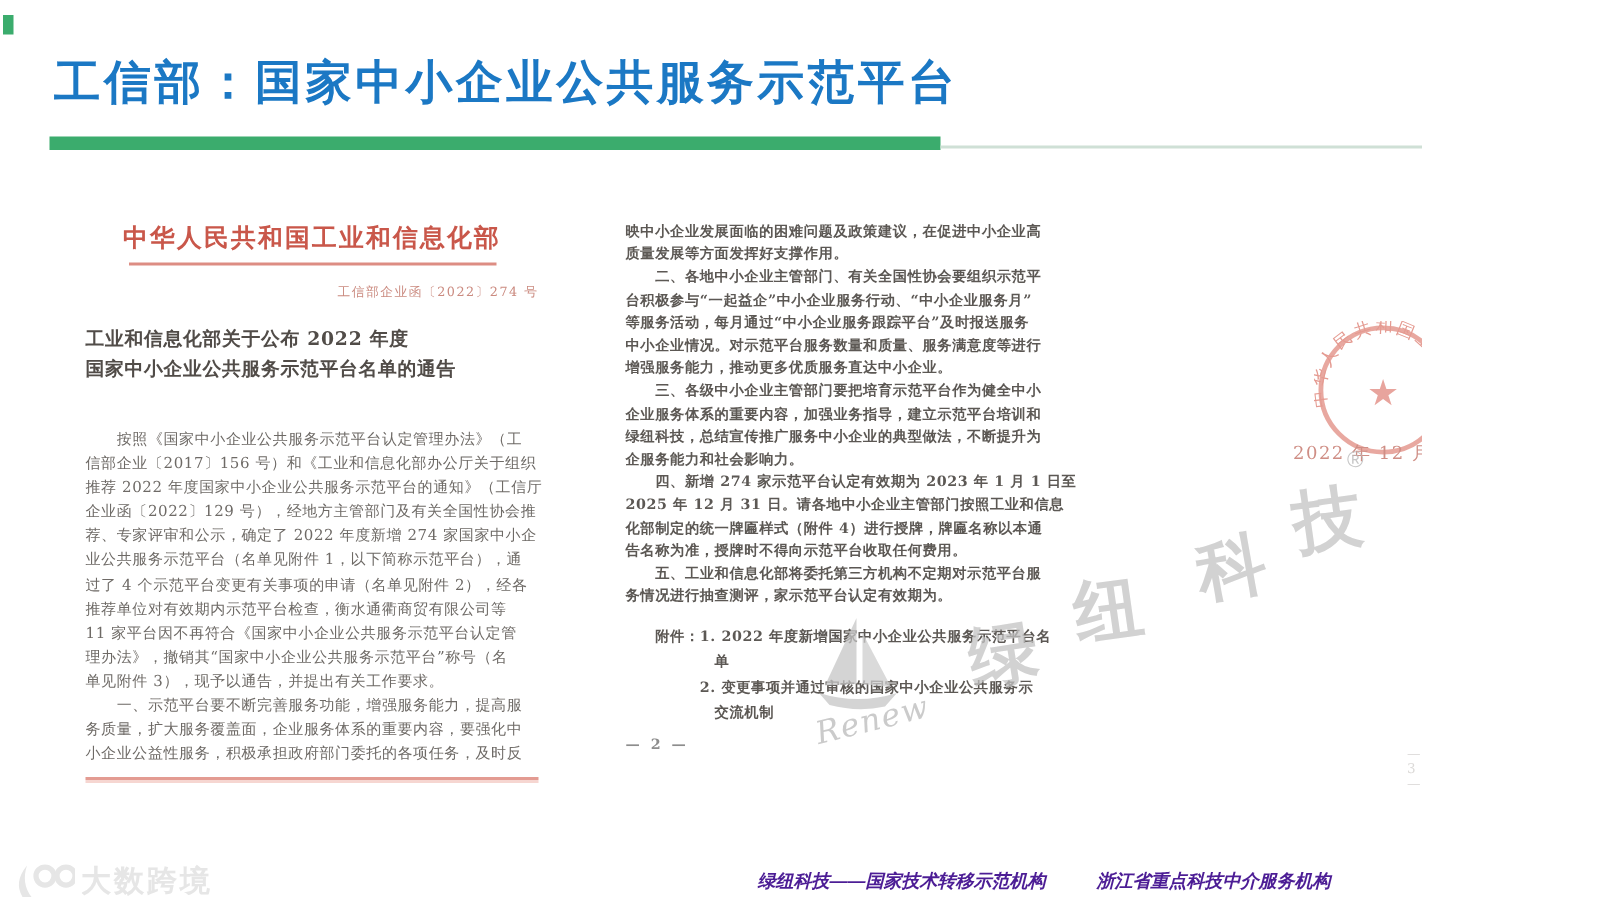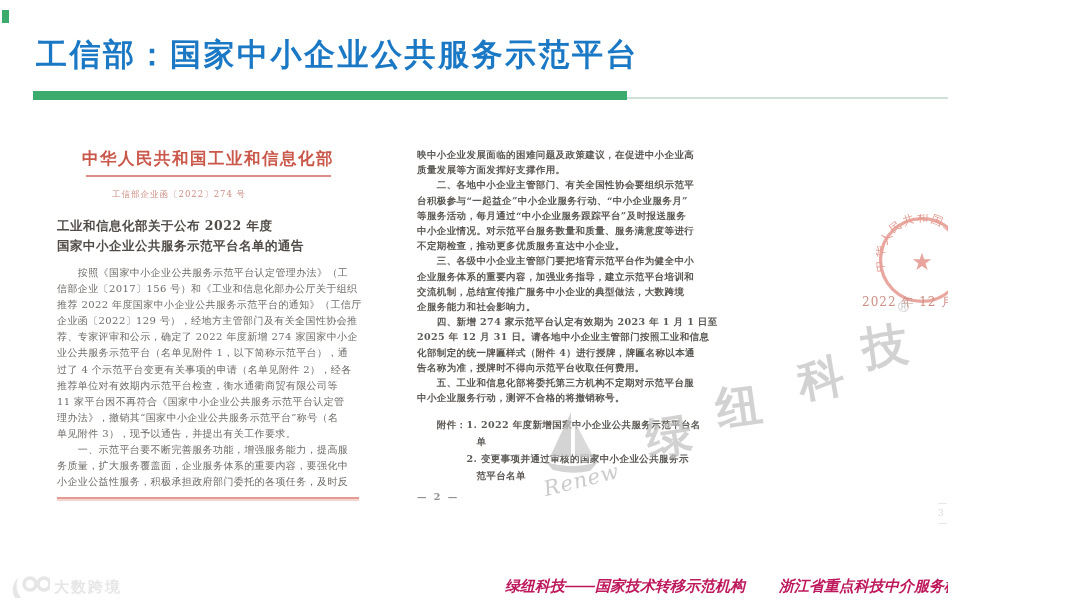--- a/index.html
+++ b/index.html
@@ -14,25 +14,25 @@
   .accent-line{position:absolute;left:627px;top:97px;width:421px;height:2px;background:#cfe0d6;}
 
   
   .doc{position:absolute;font-family:"DejaVu Serif","Liberation Serif",serif;}
   .doc-line{white-space:nowrap;}
 
   
   .page1{left:57px;top:148px;width:302px;}
   .p1-agency{text-align:center;font-size:16.5px;font-weight:bold;color:#c9574a;letter-spacing:1.5px;}
   .p1-redline{width:245px;margin:5px auto 0;border-top:2px solid #dd8d83;}
-  .p1-docnum{margin-top:12px;text-align:left;padding-left:55px;font-size:8.5px;
+  .p1-docnum{margin-top:12px;text-align:right;padding-left:55px;font-size:8.5px;
              color:#cb8b80;letter-spacing:1px;}
   .p1-title{margin-top:15px;text-align:left;font-size:12.5px;font-weight:bold;
             color:#514c48;line-height:20px;letter-spacing:0.5px;}
-  .p1-body{margin-top:9px;font-size:10px;line-height:16.1px;color:#6e6a66;letter-spacing:0.4px;}
+  .p1-body{margin-top:30px;font-size:10px;line-height:16.1px;color:#6e6a66;letter-spacing:0.4px;}
   .p1-footline{margin-top:7px;border-top:2px solid #e39b92;box-shadow:0 2px 0 #f6d6d1;}
 
   
   .page2{left:417px;top:147px;width:330px;font-weight:bold;}
   .p2-body{font-size:9.5px;line-height:15.2px;color:#5c5854;letter-spacing:0.4px;}
   .p2-att{margin-top:11px;font-size:9.5px;line-height:17px;color:#5c5854;letter-spacing:0.4px;}
   .p2-num{margin-top:7px;font-size:9.5px;color:#8d8d8d;letter-spacing:2px;}
 
   
   .page3{left:805px;top:170px;width:260px;}
@@ -54,24 +54,24 @@
   .wm-reg{position:absolute;left:898px;top:298px;font-size:15px;color:#b9b9b9;opacity:.8;}
   .wm-p1{left:968px;top:388px;opacity:.5;font-size:52px;}
   .wm-p2{left:1036px;top:348px;opacity:.5;font-size:52px;}
   .wm-boat{position:absolute;left:538px;top:410px;opacity:.75;}
   .wm-script{position:absolute;left:543px;top:468px;font-family:"DejaVu Serif",serif;
              font-style:italic;font-size:21px;color:#c2c2c2;letter-spacing:1px;
              transform:rotate(-14deg);opacity:.85;}
 
   
   .footer-orgs{position:absolute;left:505px;bottom:12px;display:flex;gap:34px;
-               font-size:15px;font-weight:bold;font-style:italic;color:#be185d;
+               font-size:12px;font-weight:bold;font-style:italic;color:#4c1d95;
                white-space:nowrap;}
   .dashu{position:absolute;left:6px;bottom:6px;display:flex;align-items:center;gap:4px;}
-  .dashu-text{font-size:15px;font-weight:bold;color:#e6e6e6;letter-spacing:2px;}
+  .dashu-text{font-size:20px;font-weight:bold;color:#e6e6e6;letter-spacing:2px;}
 </style>
 </head>
 <body>
 
 <div class="slide">
 
   <div class="corner-mark"></div>
   <div class="slide-title">工信部：国家中小企业公共服务示范平台</div>
   <div class="accent-bar"></div>
   <div class="accent-line"></div>
@@ -104,37 +104,37 @@
   </div>
 
   <div class="doc page2">
     <div class="p2-body">
         <div class="doc-line">映中小企业发展面临的困难问题及政策建议，在促进中小企业高</div>
         <div class="doc-line">质量发展等方面发挥好支撑作用。</div>
         <div class="doc-line">　　二、各地中小企业主管部门、有关全国性协会要组织示范平</div>
         <div class="doc-line">台积极参与“一起益企”中小企业服务行动、“中小企业服务月”</div>
         <div class="doc-line">等服务活动，每月通过“中小企业服务跟踪平台”及时报送服务</div>
         <div class="doc-line">中小企业情况。对示范平台服务数量和质量、服务满意度等进行</div>
-        <div class="doc-line">不定期检查，推动更多优质服务直达中小企业。</div>
+        <div class="doc-line">增强服务能力，推动更多优质服务直达中小企业。</div>
         <div class="doc-line">　　三、各级中小企业主管部门要把培育示范平台作为健全中小</div>
         <div class="doc-line">企业服务体系的重要内容，加强业务指导，建立示范平台培训和</div>
-        <div class="doc-line">交流机制，总结宣传推广服务中小企业的典型做法，大数跨境</div>
+        <div class="doc-line">绿纽科技，总结宣传推广服务中小企业的典型做法，不断提升为</div>
         <div class="doc-line">企服务能力和社会影响力。</div>
         <div class="doc-line">　　四、新增 274 家示范平台认定有效期为 2023 年 1 月 1 日至</div>
         <div class="doc-line">2025 年 12 月 31 日。请各地中小企业主管部门按照工业和信息</div>
         <div class="doc-line">化部制定的统一牌匾样式（附件 4）进行授牌，牌匾名称以本通</div>
         <div class="doc-line">告名称为准，授牌时不得向示范平台收取任何费用。</div>
         <div class="doc-line">　　五、工业和信息化部将委托第三方机构不定期对示范平台服</div>
-        <div class="doc-line">中小企业服务行动，测评不合格的将撤销称号。</div>
+        <div class="doc-line">务情况进行抽查测评，家示范平台认定有效期为。</div>
       </div>
     <div class="p2-att">
         <div class="doc-line">　　附件：1. 2022 年度新增国家中小企业公共服务示范平台名</div>
         <div class="doc-line">　　　　　　单</div>
         <div class="doc-line">　　　　　2. 变更事项并通过审核的国家中小企业公共服务示</div>
-        <div class="doc-line">　　　　　　范平台名单</div>
+        <div class="doc-line">　　　　　　交流机制</div>
       </div>
     <div class="p2-num">— 2 —</div>
   </div>
 
 
   <svg class="seal" viewBox="0 0 100 100">
     <circle cx="50" cy="50" r="45" fill="none" stroke="#e59a90" stroke-width="3.5"></circle>
     <defs>
       <path id="sealArc" d="M 9.8,62.2 A 42,42 0 1 1 90.2,62.2"></path>
     </defs>

